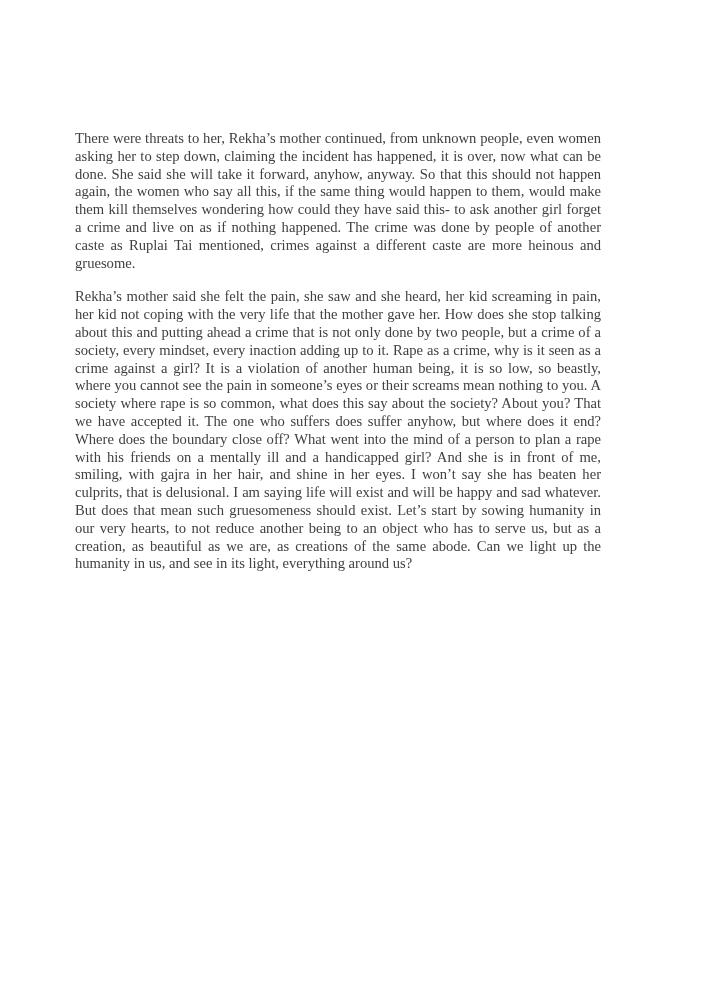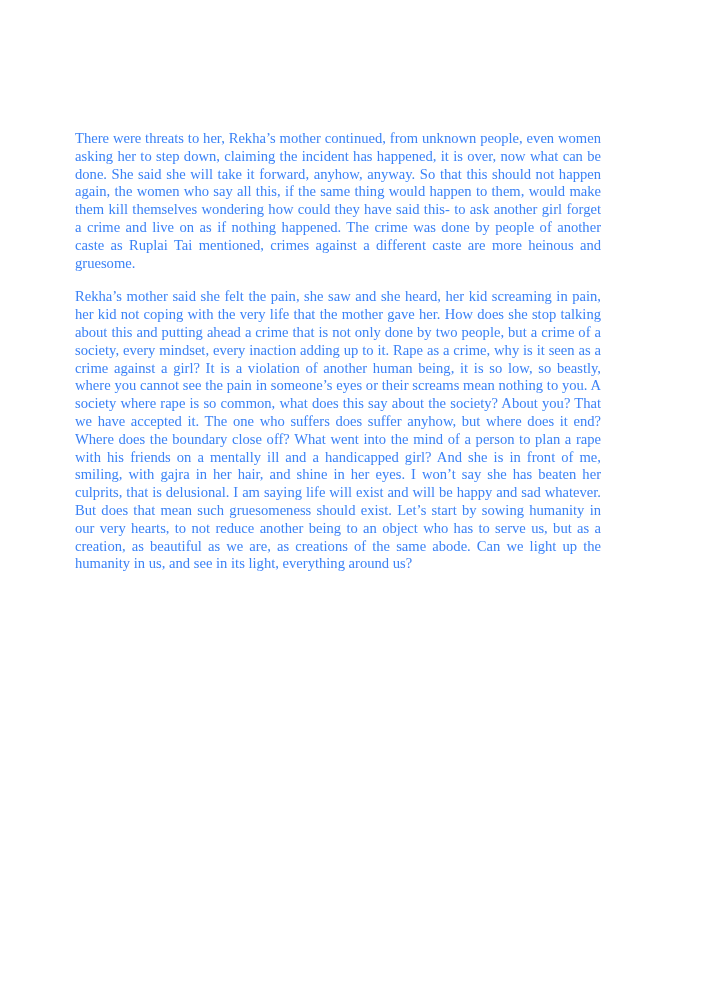--- a/index.html
+++ b/index.html
@@ -15,21 +15,21 @@
     overflow: hidden;
   }
   .text-block {
     position: absolute;
     left: 75px;
     top: 130px;
     width: 526px;
     font-family: "Liberation Serif", "DejaVu Serif", serif;
     font-size: 14.6px;
     line-height: 17.8px;
-    color: #3b82f6;
+    color: #404040;
     text-align: justify;
     text-justify: inter-word;
   }
   .text-block p {
     margin: 0 0 16px 0;
   }
   .text-block p:last-child {
     margin-bottom: 16px;
   }
 </style>

